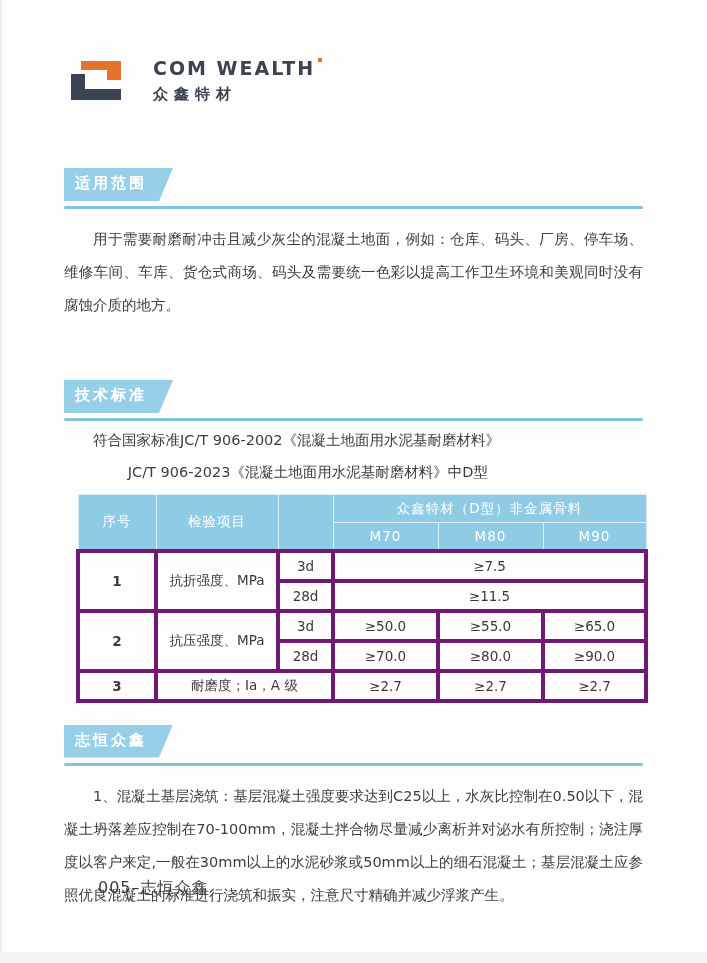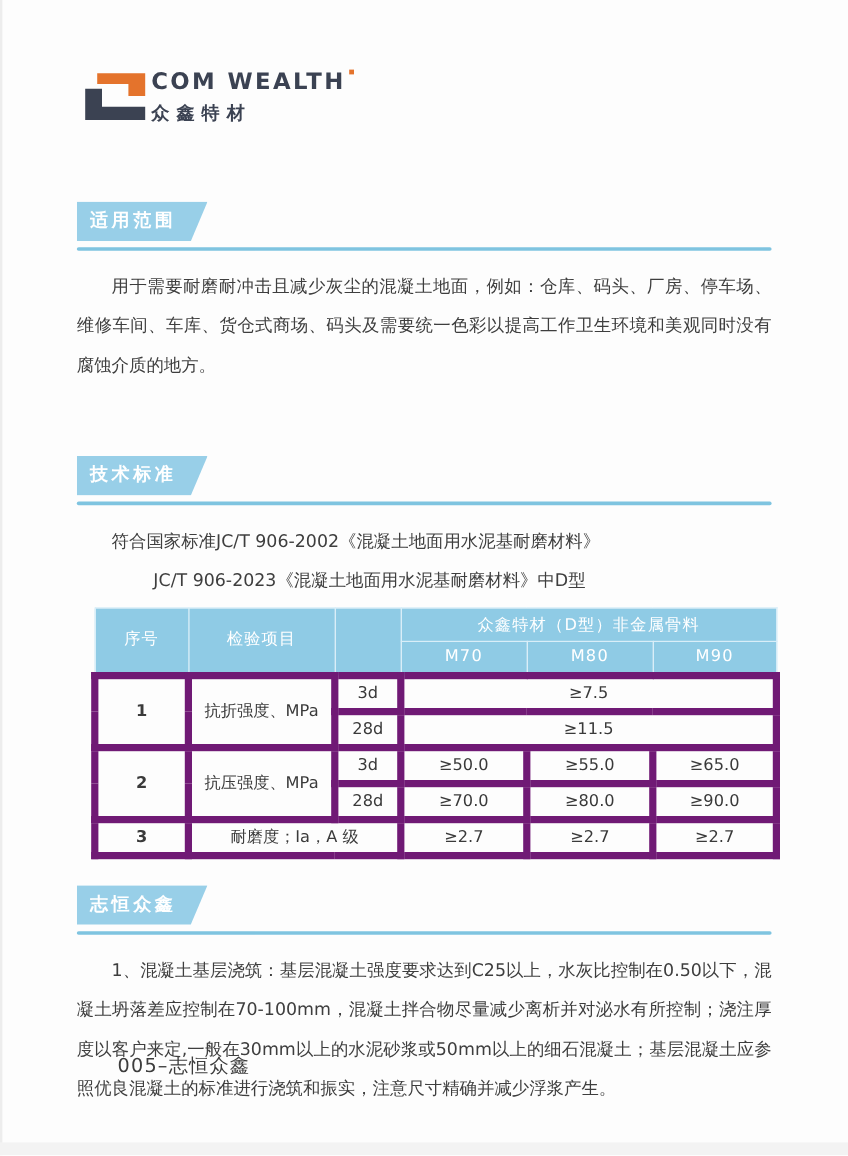--- a/index.html
+++ b/index.html
@@ -12,21 +12,21 @@
     background: #fdfdfd;
     overflow: hidden;
     color: #3e3e3e;
   }
   .edge-left { position:absolute; left:0; top:0; width:2px; height:100%; background:#ededed; }
   .edge-bottom { position:absolute; left:0; bottom:0; width:100%; height:11px; background:#f3f3f3; }
 
   .content { padding: 0 64px; }
 
   
-  .logo { display:flex; align-items:center; gap:1px; margin: 57px 0 0 3px; height:47px; }
+  .logo { display:flex; align-items:center; gap:28px; margin: 57px 0 0 3px; height:47px; }
   .logo svg { display:block; }
   .logo-text { display:flex; flex-direction:column; justify-content:center; }
   .brand-en { position:relative; display:inline-block; font-size:19px; font-weight:bold;
               letter-spacing:2px; color:#3b4252; line-height:21px; white-space:nowrap; }
   .brand-dot { position:absolute; top:0px; right:-7px; width:4px; height:4px; background:#e4732c; }
   .brand-cn { font-size:15px; font-weight:bold; letter-spacing:6px; color:#3b4252;
               line-height:18px; margin-top:6px; white-space:nowrap; }
 
   
   .sec1 { margin-top: 64px; }
@@ -40,38 +40,38 @@
     clip-path: polygon(0 0, 100% 0, calc(100% - 14px) 100%, 0 100%);
   }
   .rule { height:3px; background:#7fc4e0; margin-top:5px; border-radius:2px; }
 
   .para {
     font-size:14.5px; line-height:33px; color:#3e3e3e;
     text-align:justify; text-indent:2em; margin-top:14px;
   }
 
   .std-line { font-size:14.5px; color:#3e3e3e; line-height:19px; }
-  .std-1 { margin: 22px 0 0 2em; }
+  .std-1 { margin: 10px 0 0 2em; }
   .std-2 { margin: 13px 0 0 4.4em; }
 
   
   table.spec {
     margin: 12px 0 0 12px;
     width: 568px;
     border-collapse: collapse;
     table-layout: fixed;
     border-bottom: 4px solid #7fc4e0;
   }
   table.spec thead th {
     background:#8fcbe5; color:#ffffff;
     font-weight:normal; font-size:13.5px; letter-spacing:1px;
     height:28px; border:1px solid #d9eef8;
   }
   table.spec tbody td {
-    border:6px solid #701a75;
+    border:4px solid #701a75;
     height:30px; text-align:center; vertical-align:middle;
     font-size:13.5px; color:#3a3a3a; background:#fdfdfd;
   }
   td.no-cell { font-weight:bold; }
 
   .footer {
     position:absolute; left:74px; top:878px;
     font-size:16px; letter-spacing:1px; color:#3c3c3c;margin-left:24px;
   }
 </style>

